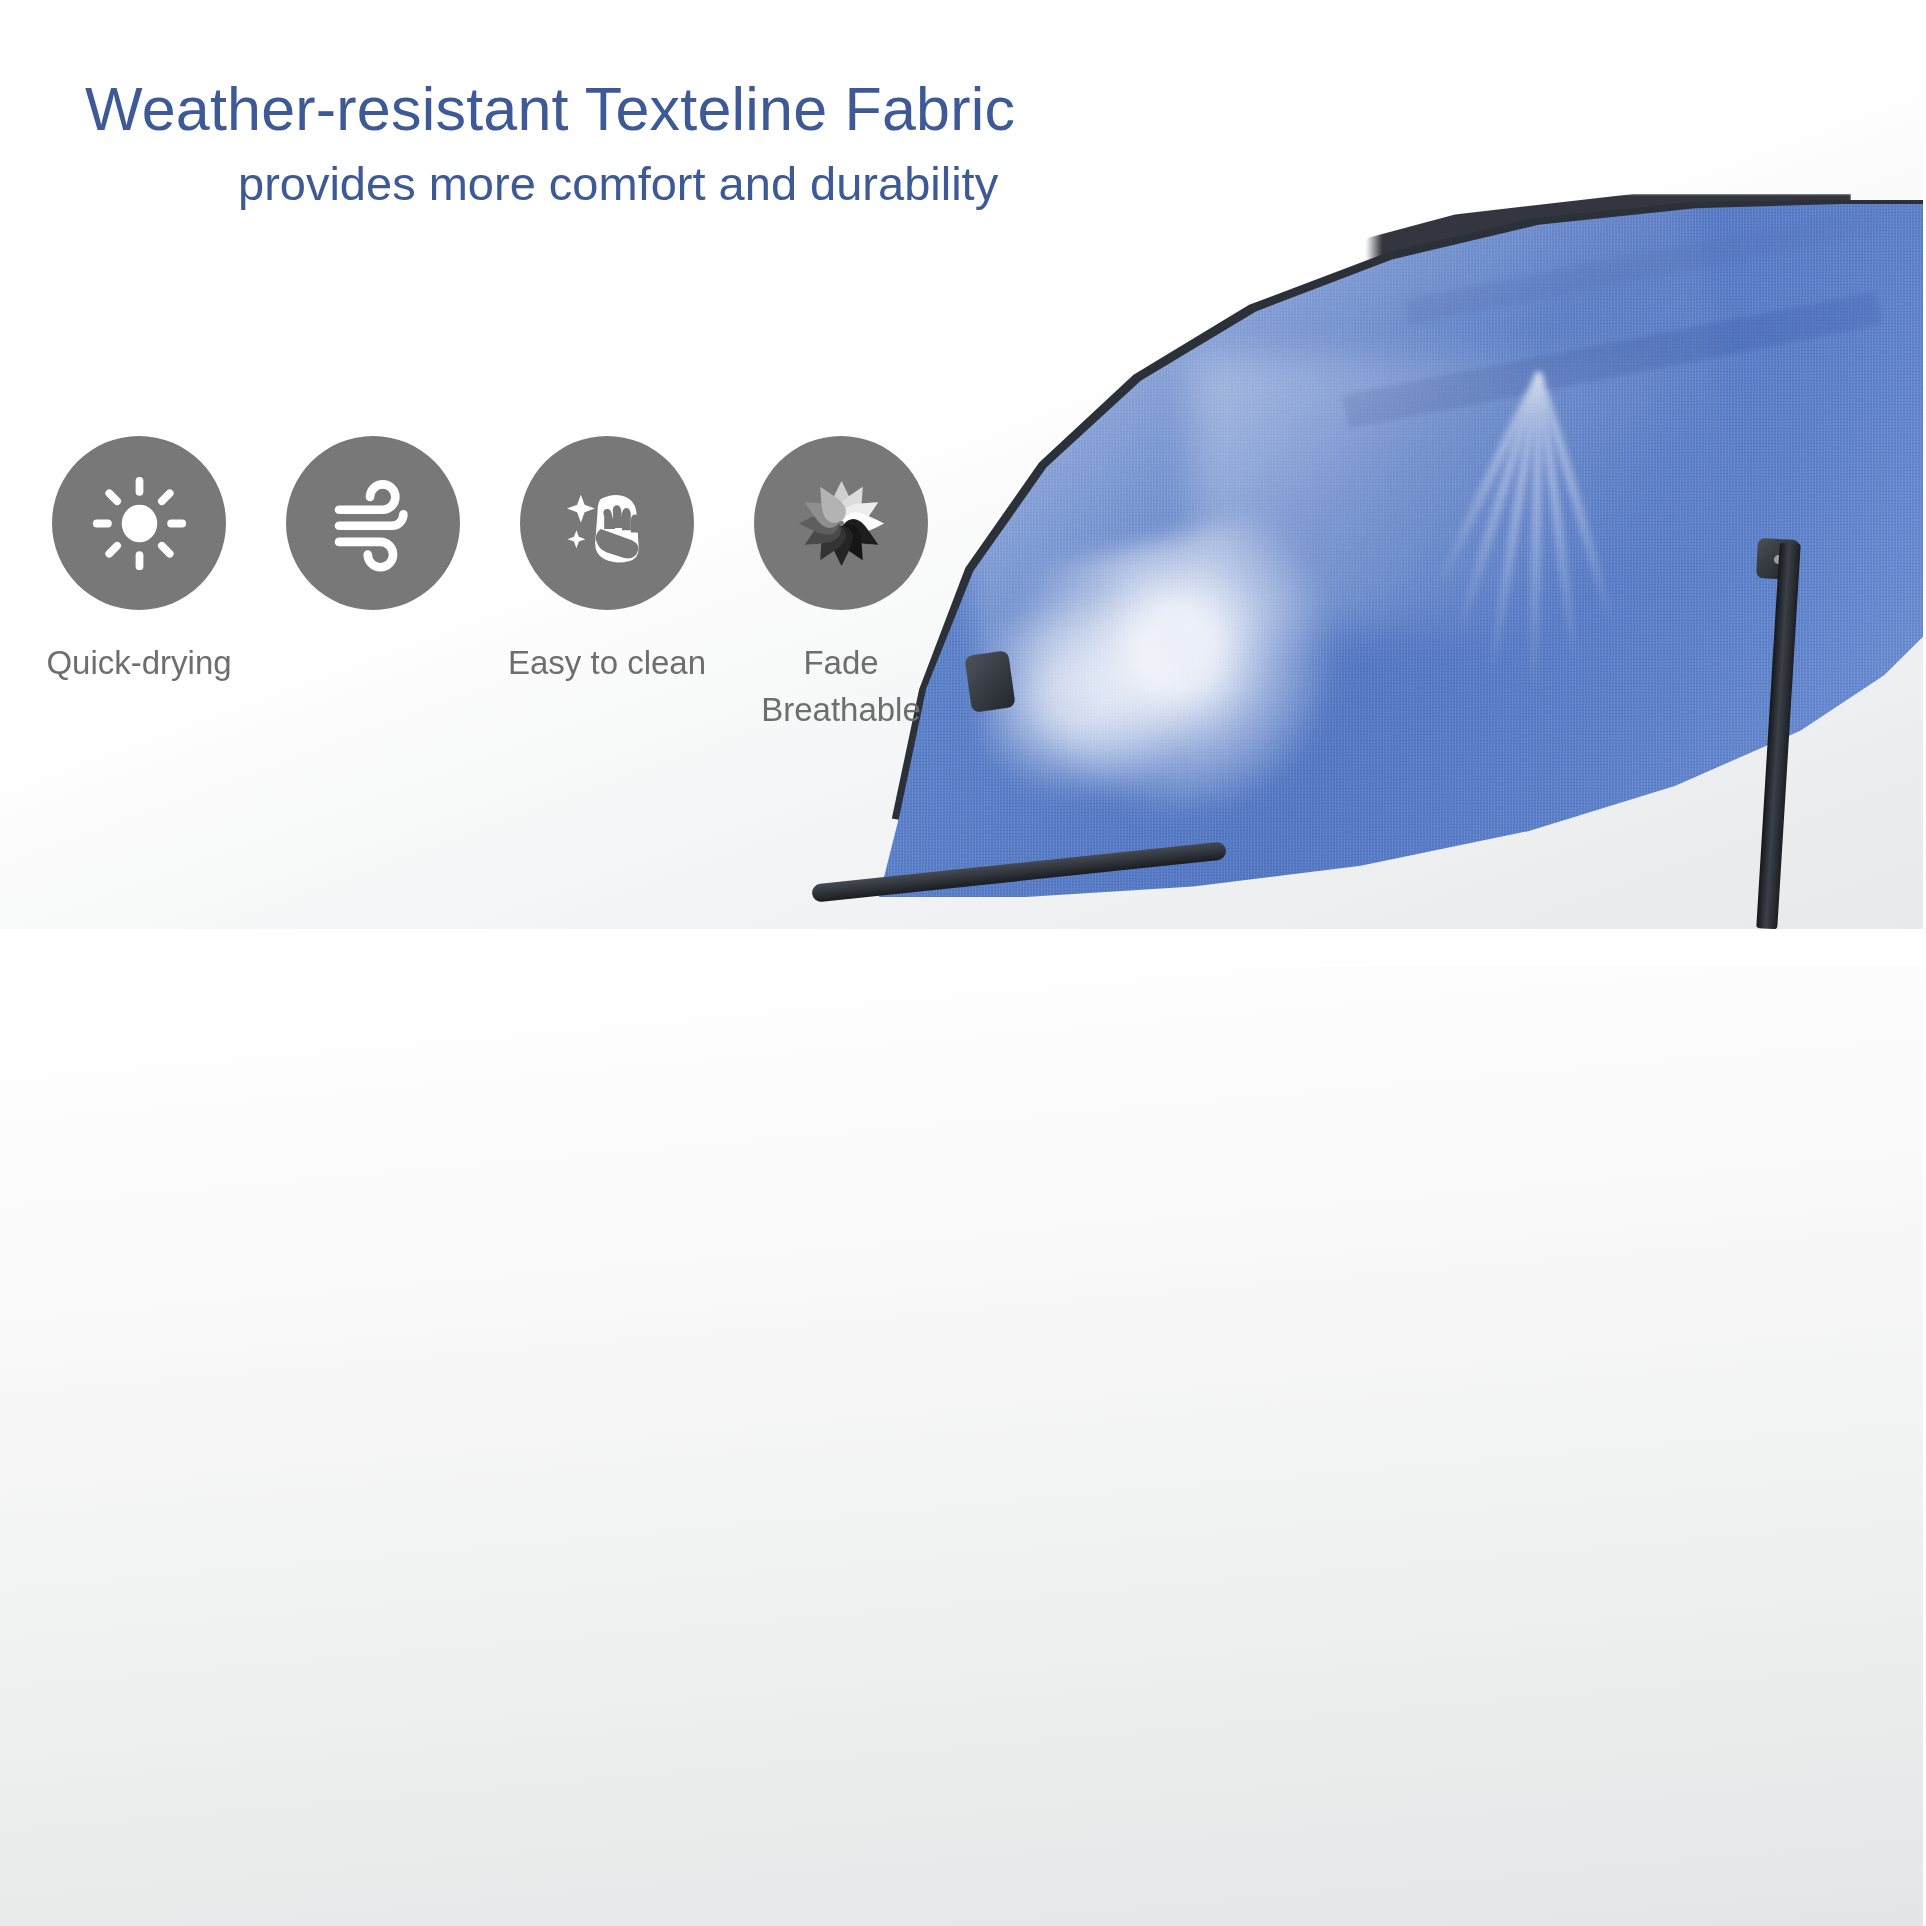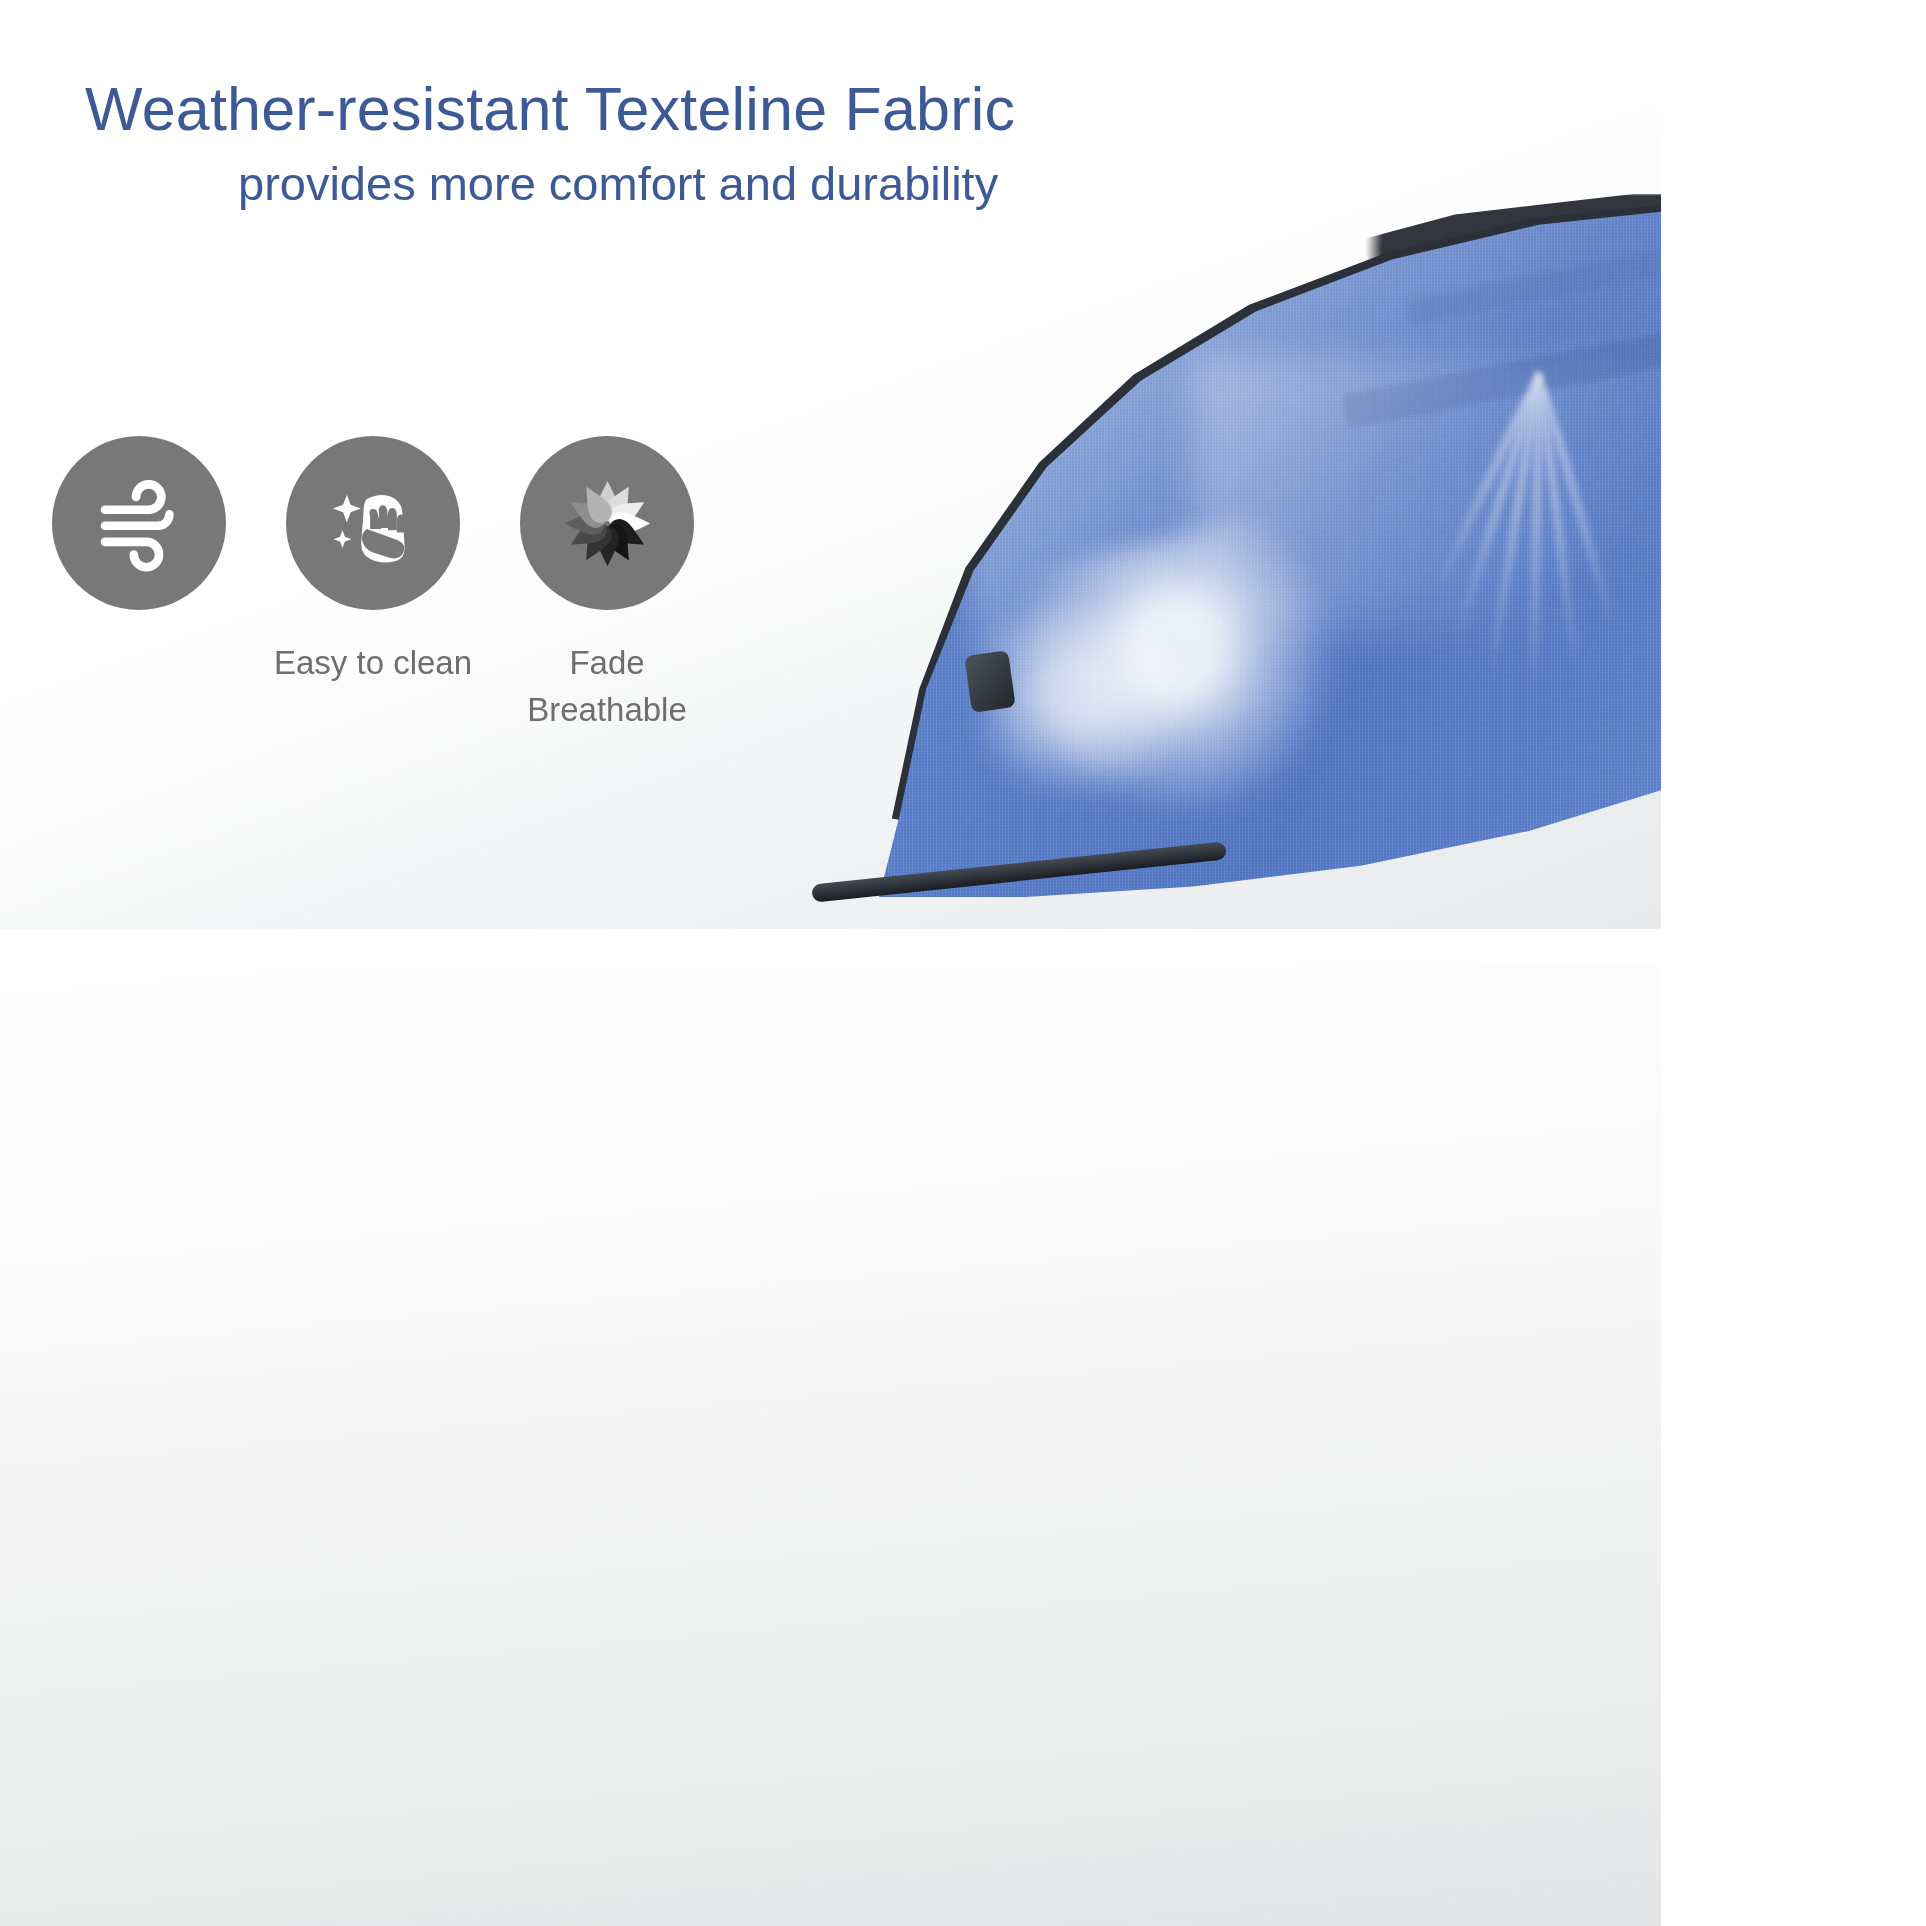--- a/index.html
+++ b/index.html
@@ -5,21 +5,21 @@
   html,body{margin:0;padding:0;}
   body{
     width:1927px;height:1927px;
     font-family:"Liberation Sans",sans-serif;
     background:#ffffff;
     overflow:hidden;
   }
   .board{position:relative;width:1927px;height:1927px;}
 
   
-  .panel{position:absolute;left:0;width:1661px;overflow:hidden;}
+  .panel{position:absolute;left:0;width:1923px;overflow:hidden;}
   .panel-top{top:0;height:929px;
     background:linear-gradient(160deg,#ffffff 0%,#ffffff 45%,#f3f4f5 70%,#e8e9ea 100%);}
   .panel-gap{position:absolute;left:0;top:929px;width:1927px;height:38px;background:#ffffff;}
   .panel-bottom{top:966px;height:960px;
     background:linear-gradient(175deg,#ffffff 0%,#fafafa 30%,#eceded 75%,#e4e5e6 100%);}
 
   
   .headings{position:absolute;z-index:6;}
   .h-top{left:85px;top:77px;}
   .title{
@@ -203,20 +203,38 @@
       </div>
     </div>
 
     <div class="headings h-top">
       <div class="title">Weather-resistant Texteline Fabric</div>
       <div class="subtitle">provides more comfort and durability</div>
     </div>
 
     <div class="features features-top">
 
+      <div class="feature">
+        <div class="circle">
+          <svg class="ic" width="111" height="111" viewBox="0 0 100 100" aria-hidden="true">
+            <ellipse cx="50" cy="50" rx="16" ry="17" fill="#fff"></ellipse>
+            <g fill="#fff">
+              <rect x="46.5" y="8" width="7" height="17" rx="3.5"></rect>
+              <rect x="46.5" y="75" width="7" height="17" rx="3.5"></rect>
+              <rect x="8" y="46.5" width="17" height="7" rx="3.5"></rect>
+              <rect x="75" y="46.5" width="17" height="7" rx="3.5"></rect>
+              <rect x="46.5" y="8" width="7" height="17" rx="3.5" transform="rotate(45 50 50)"></rect>
+              <rect x="46.5" y="75" width="7" height="17" rx="3.5" transform="rotate(45 50 50)"></rect>
+              <rect x="46.5" y="8" width="7" height="17" rx="3.5" transform="rotate(-45 50 50)"></rect>
+              <rect x="46.5" y="75" width="7" height="17" rx="3.5" transform="rotate(-45 50 50)"></rect>
+            </g>
+          </svg>
+        </div>
+        <div class="flabel">Quick-drying</div>
+      </div>
 
       <div class="feature">
         <div class="circle">
           <svg class="ic" width="115" height="115" viewBox="0 0 100 100" aria-hidden="true">
             <g fill="none" stroke="#fff" stroke-width="7.5" stroke-linecap="round">
               <path d="M20 38 H58 a11 11 0 1 0 -11 -11"></path>
               <path d="M20 52 H66 a10 10 0 0 0 10 -10"></path>
               <path d="M20 66 H56 a11 11 0 1 1 -11 11"></path>
             </g>
           </svg>

